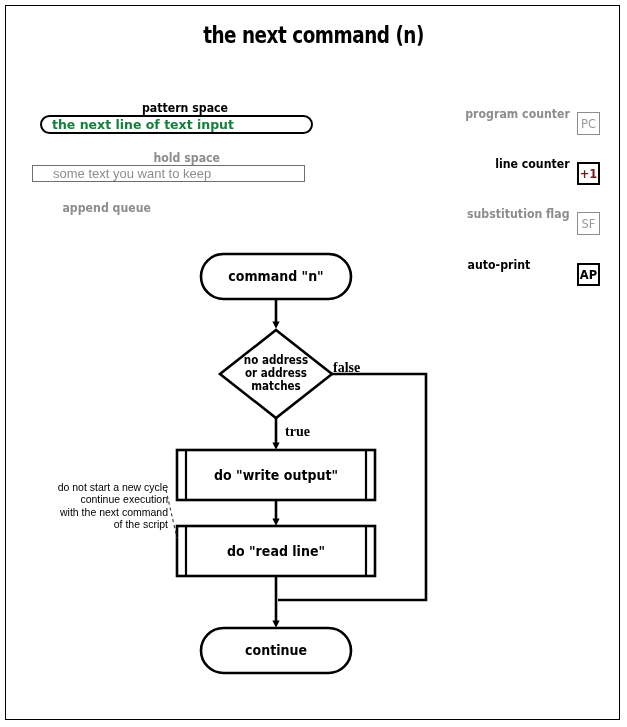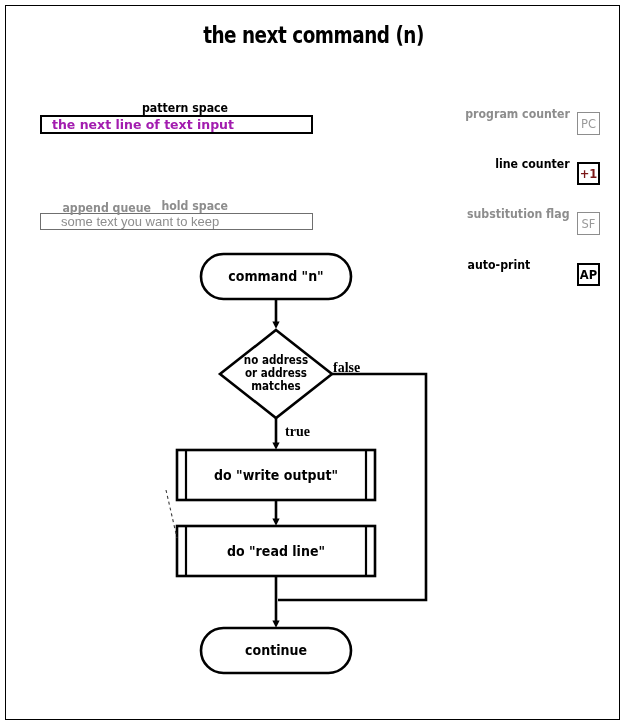--- a/index.html
+++ b/index.html
@@ -174,24 +174,24 @@
 <body>
 
 <div id="page">
 
   <div id="frame"></div>
 
   <div id="title">the next command (n)</div>
 
   <div class="buf-row" style="left:40px; top:100px;">
     <div class="buf-label lbl-active">pattern space</div>
-    <div class="buf-box active" style="color:#a21caf;">the next line of text input</div>
-  </div>
-
-  <div class="buf-row" style="left:40px; top:150px;margin-top:48px;">
+    <div class="buf-box active" style="color:#15803d;border-radius:10px;">the next line of text input</div>
+  </div>
+
+  <div class="buf-row" style="left:32px; top:150px;">
     <div class="buf-label lbl-idle">hold space</div>
     <div class="buf-box idle">some text you want to keep</div>
   </div>
 
   <div class="buf-row" style="left:40px; top:200px;">
     <div class="buf-label lbl-idle">append queue</div>
   </div>
 
   <div class="reg-row" style="left:440px; top:101px; width:160px;">
     <div class="reg-label lbl-idle">program counter</div>
@@ -258,14 +258,20 @@
   <div class="edge-label" style="left:333px; top:360px;">false</div>
 
   <div class="edge-label" style="left:285px; top:424px;">true</div>
 
   <div class="node-text process-text" style="left:186px; top:467px; width:180px;">do "write output"</div>
 
   <div class="node-text process-text" style="left:186px; top:543px; width:180px;">do "read line"</div>
 
   <div class="node-text terminal-text" style="left:201px; top:642px; width:150px;">continue</div>
 
+  <div id="annotation">
+    <div>do not start a new cycle</div>
+    <div>continue execution</div>
+    <div>with the next command</div>
+    <div>of the script</div>
+  </div>
 
 </div>
 
 </body></html>

